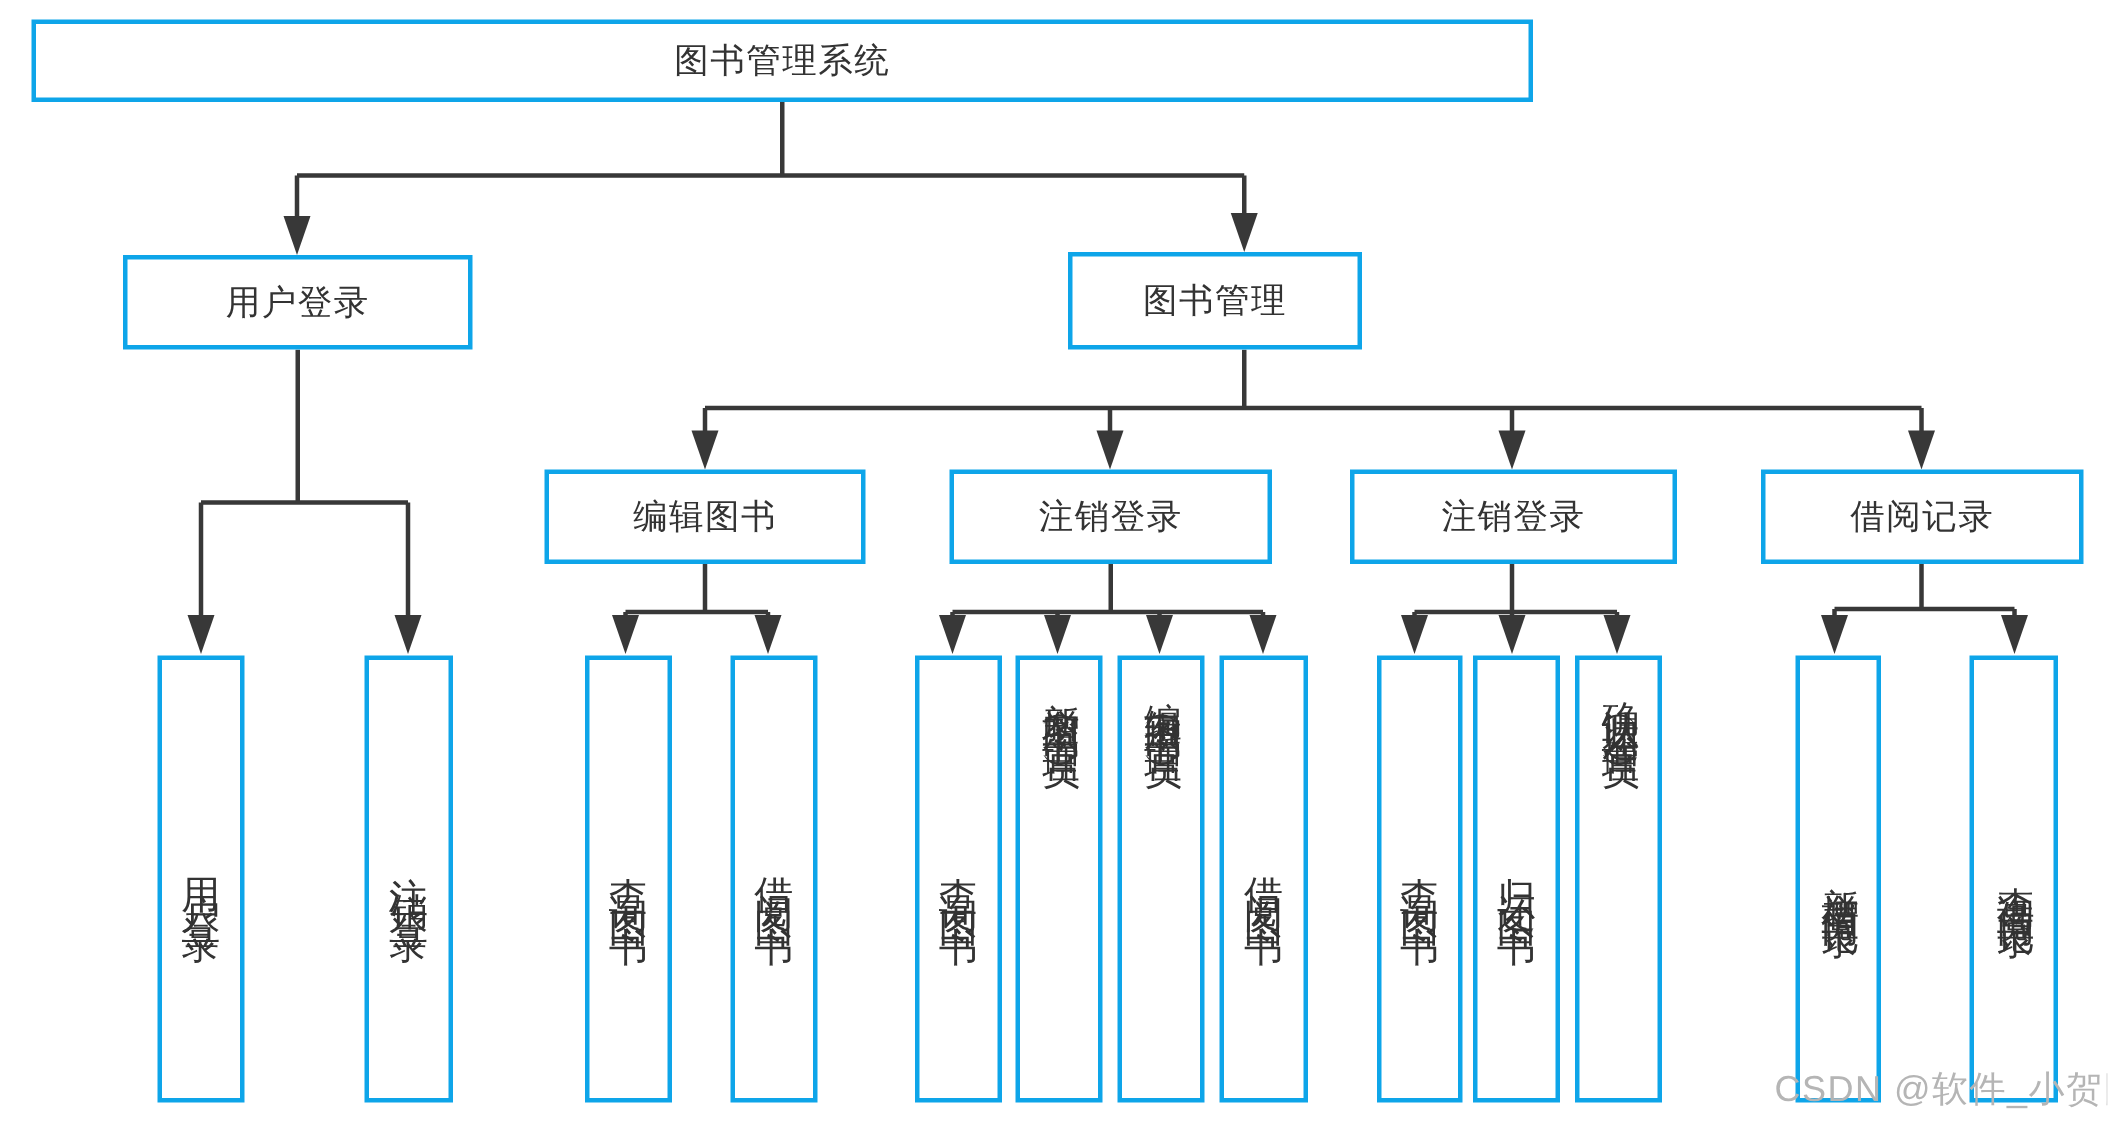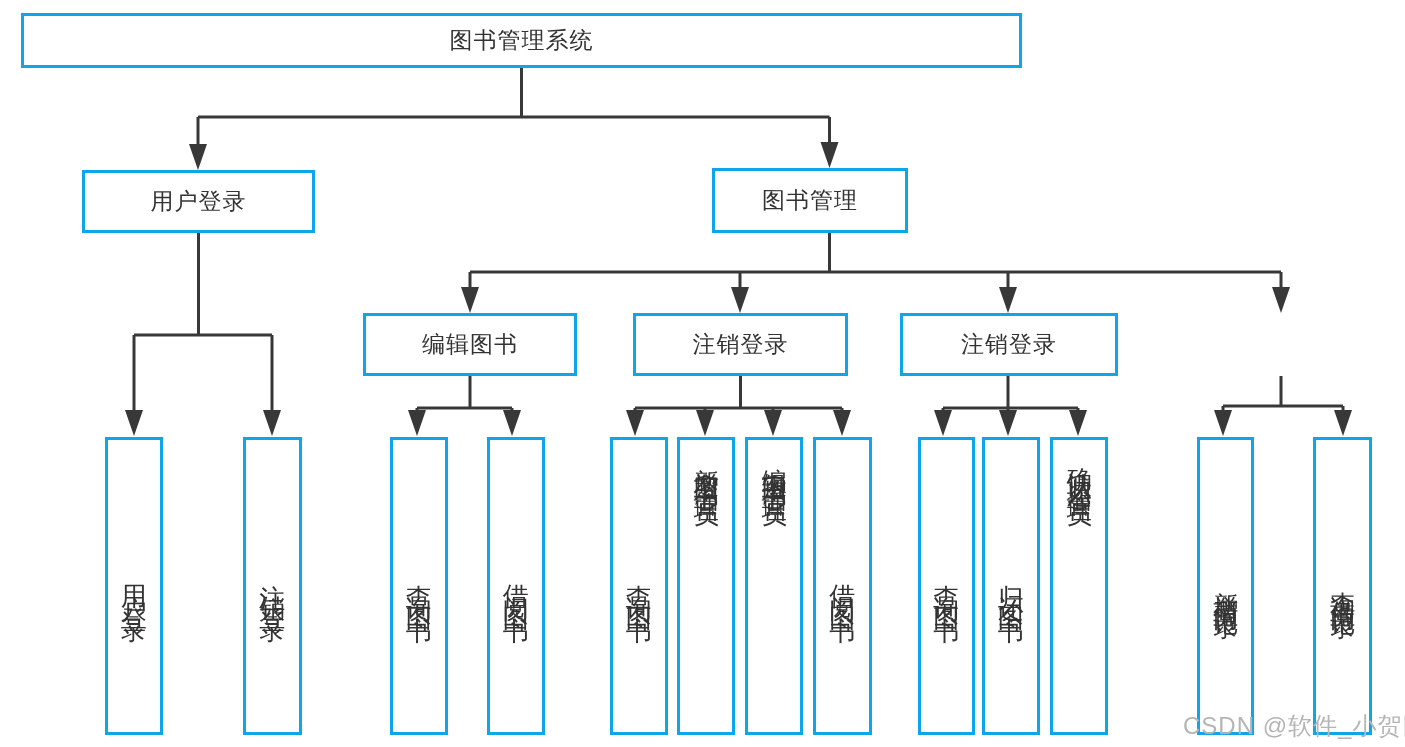--- a/index.html
+++ b/index.html
@@ -87,20 +87,23 @@
 
   <div class="node hbox" style="left:363px;top:313px;width:214px;height:63px">
     <span>编辑图书</span>
   </div>
   <div class="node hbox" style="left:633px;top:313px;width:215px;height:63px">
     <span>注销登录</span>
   </div>
   <div class="node hbox" style="left:900px;top:313px;width:218px;height:63px">
     <span>注销登录</span>
   </div>
+  <div class="node hbox" style="left:1174px;top:313px;width:215px;height:63px">
+    <span>借阅记录</span>
+  </div>
 
   <div class="node vbox" style="left:105px;width:58px">
     <span class="vtext">用户登录</span>
   </div>
   <div class="node vbox" style="left:243px;width:59px">
     <span class="vtext">注销登录</span>
   </div>
 
   <div class="node vbox" style="left:390px;width:58px">
     <span class="vtext">查询图书</span>

